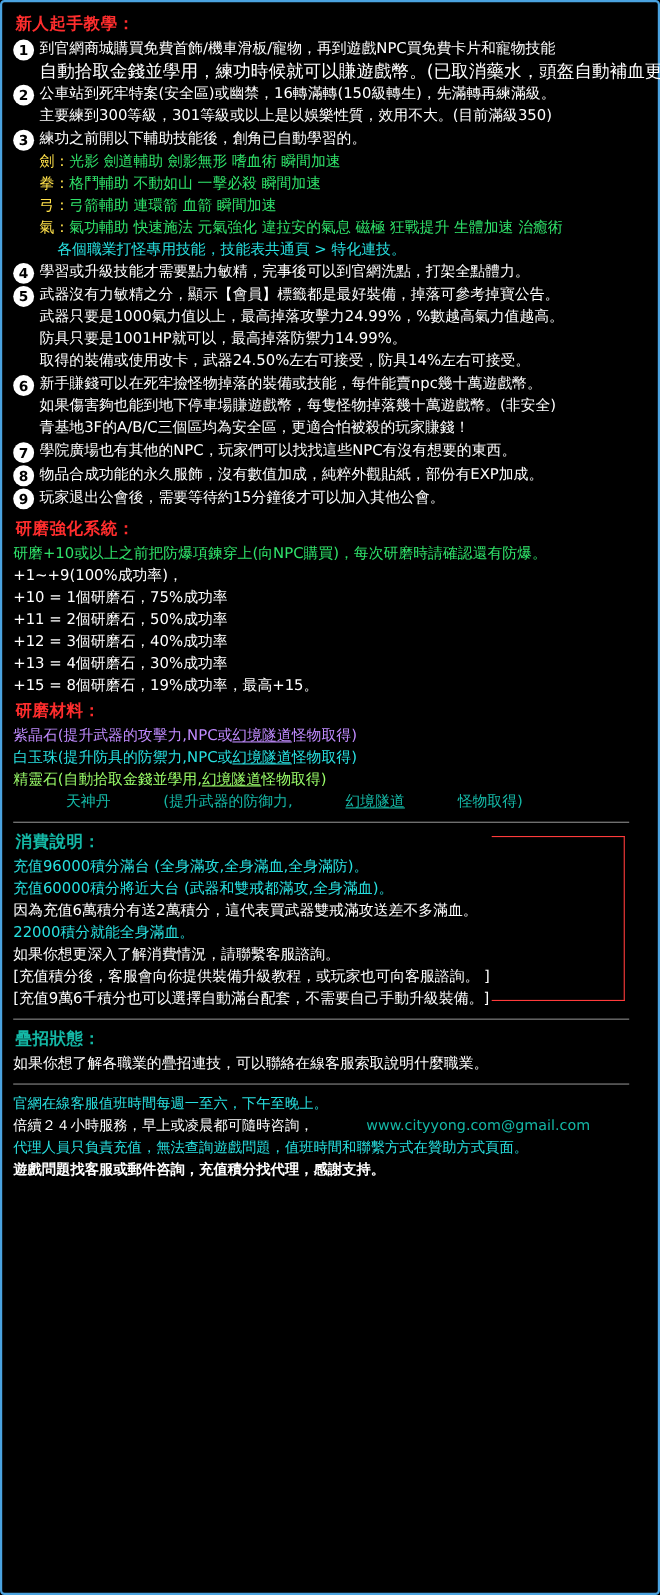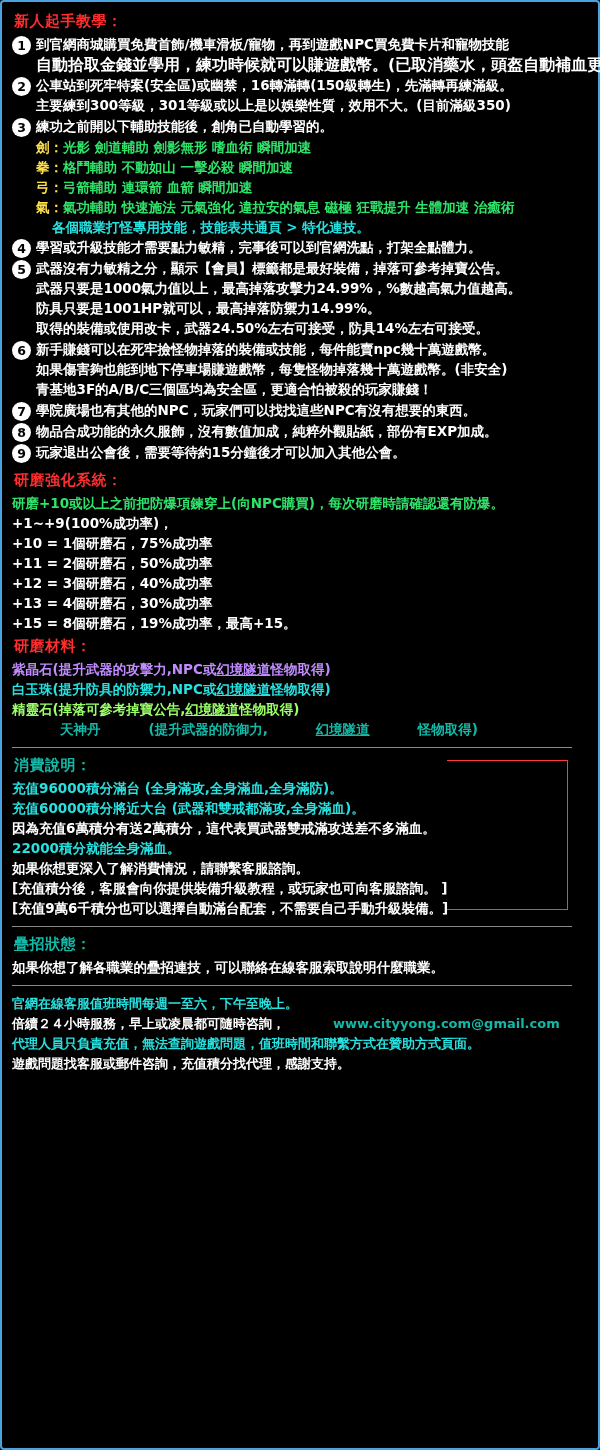--- a/index.html
+++ b/index.html
@@ -31,21 +31,20 @@
     font-weight: bold;
     margin: 2px 0 4px 2px;
     letter-spacing: 0.5px;
   }
   .hdr.cyan { color: #14b8a6; }
   .line {
     font-size: 13.5px;
     line-height: 19px;
     margin: 0 0 1px 0;
     white-space: nowrap;
-    font-weight: bold;
   }
   .item {
     display: flex;
     align-items: flex-start;
     margin-bottom: 1px;
   }
   .num {
     flex: 0 0 auto;
     width: 19px;
     height: 19px;
@@ -199,21 +198,21 @@
 
     <div class="hdr" style="margin-top:4px">研磨材料：</div>
 
     <div class="line">
       <span class="t-violet">紫晶石</span><span class="t-violet">(提升武器的攻擊力,NPC或</span><span class="t-violet u">幻境隧道</span><span class="t-violet">怪物取得)</span>
     </div>
     <div class="line">
       <span class="t-cyan">白玉珠</span><span class="t-cyan">(提升防具的防禦力,NPC或</span><span class="t-cyan u">幻境隧道</span><span class="t-cyan">怪物取得)</span>
     </div>
     <div class="line">
-      <span class="t-lgreen">精靈石</span><span class="t-lgreen">(掉落可參考掉寶公告,</span><span class="t-lgreen u">幻境隧道</span><span class="t-lgreen">怪物取得)</span>
+      <span class="t-lgreen">精靈石</span><span class="t-lgreen">(自動拾取金錢並學用,</span><span class="t-lgreen u">幻境隧道</span><span class="t-lgreen">怪物取得)</span>
     </div>
     <div class="line">
       <span class="t-orange">天神丹</span><span class="t-orange">(提升武器的防御力,</span><span class="t-orange u">幻境隧道</span><span class="t-orange">怪物取得)</span>
     </div>
   </div>
 
   <hr class="divider">
 
   <div class="sec spendbox">
     <div class="hdr cyan">消費說明：</div>

